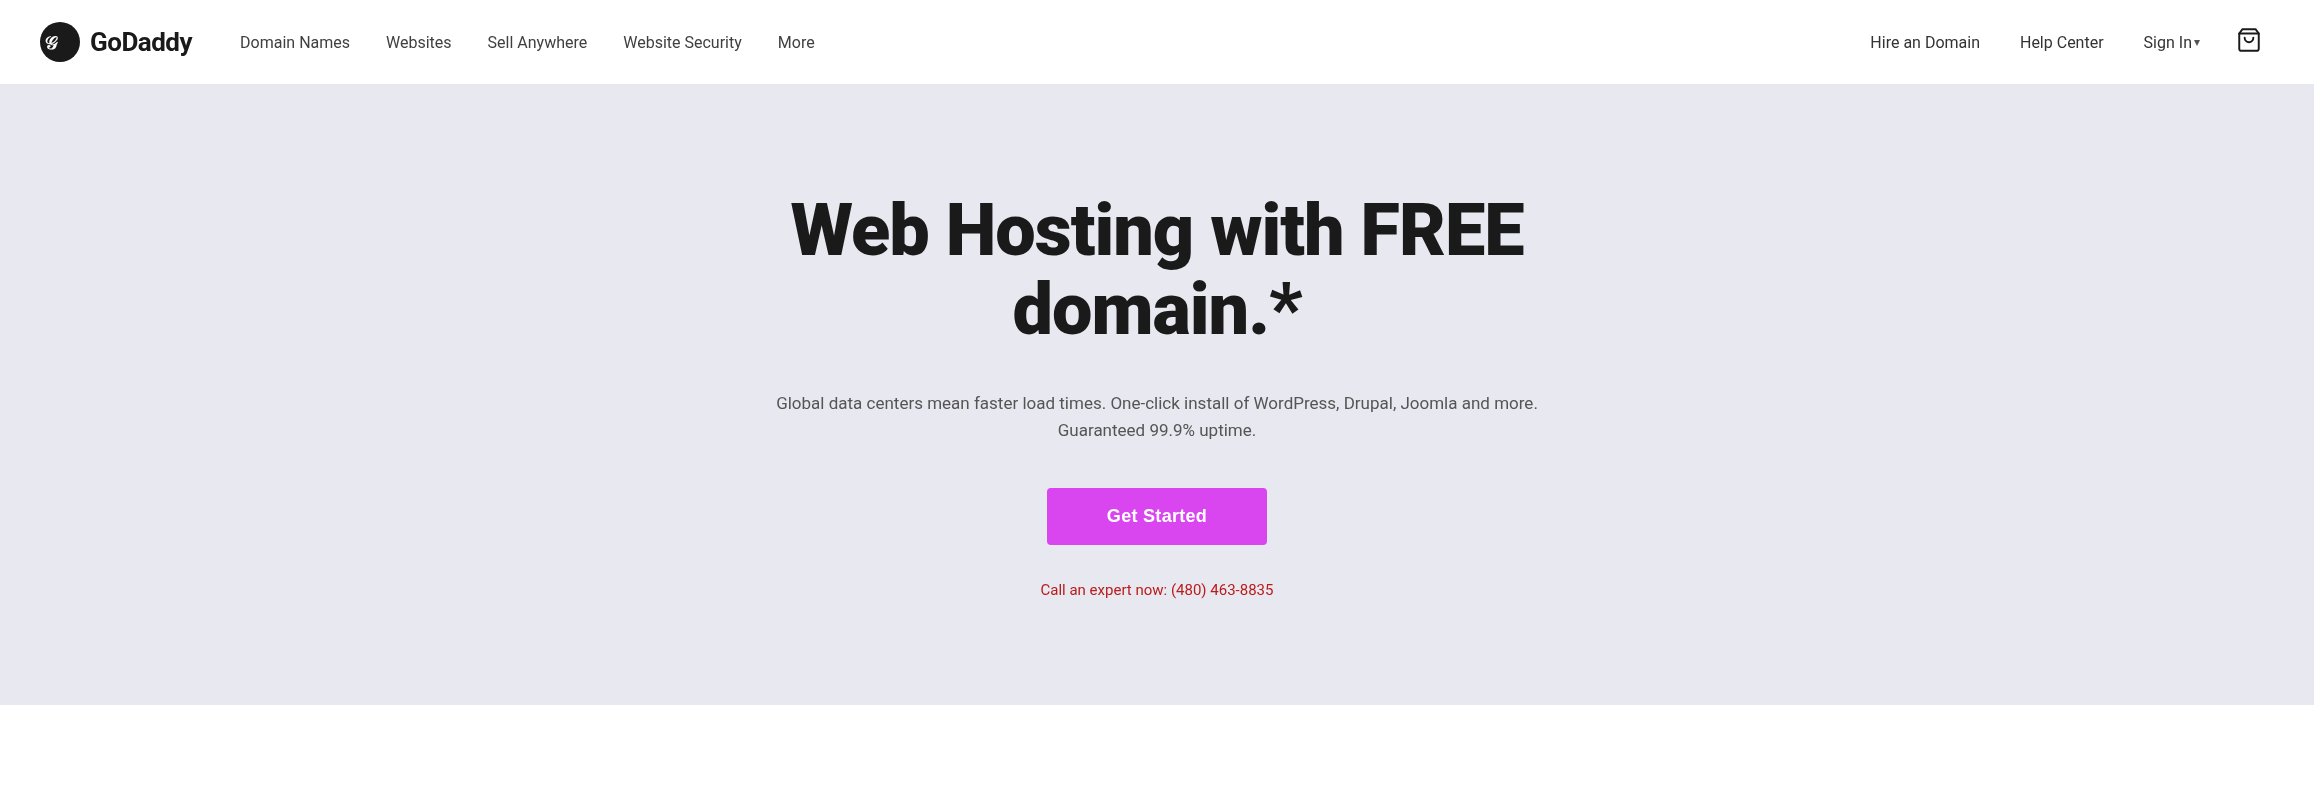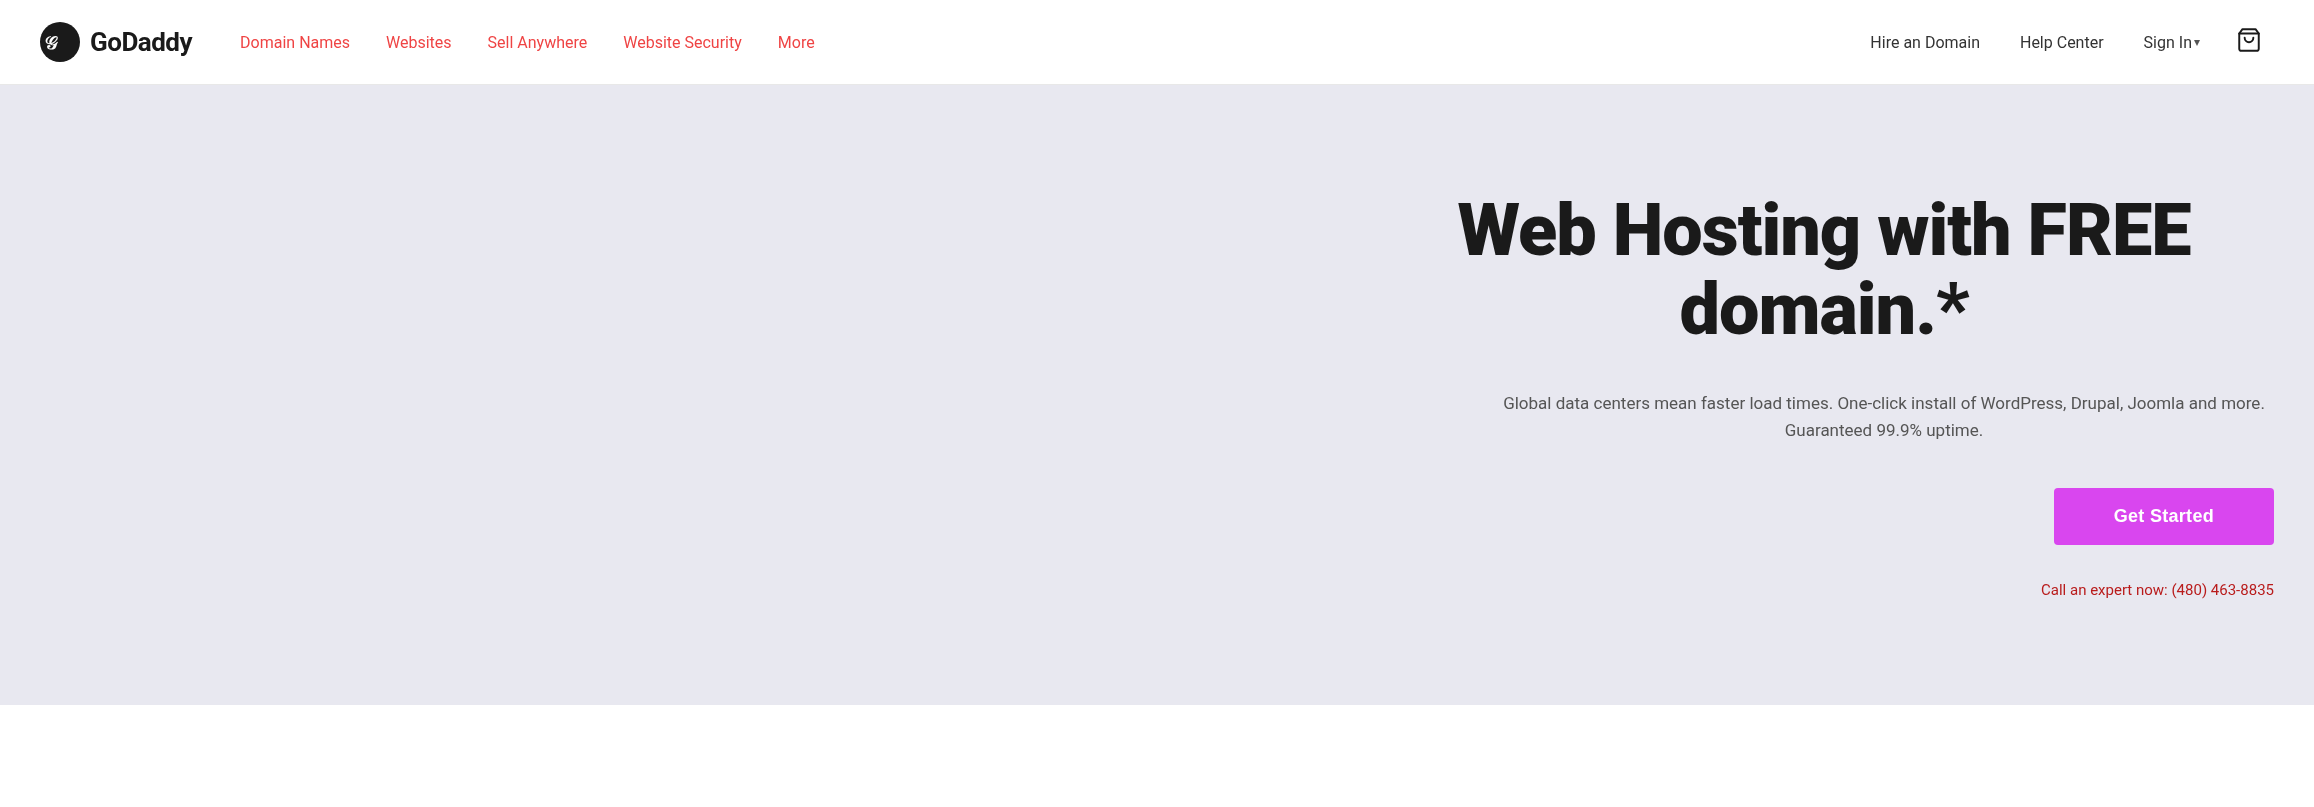--- a/index.html
+++ b/index.html
@@ -49,21 +49,21 @@
 
     .nav-links {
       display: flex;
       align-items: center;
       gap: 4px;
       flex: 1;
     }
 
     .nav-link {
       font-size: 16px;
-      color: #ef4444;
+      color: #404040;
       text-decoration: none;
       padding: 8px 16px;
       border-radius: 4px;
       white-space: nowrap;
       font-weight: 400;
       cursor: pointer;
       text-align: right;
     }
 
     .nav-right {
@@ -111,21 +111,21 @@
       width: 26px;
       height: 26px;
     }
 
     
     .hero {
       background: #e8e8f0;
       min-height: 620px;
       display: flex;
       flex-direction: column;
-      align-items: flex-end;
+      align-items: center;
       justify-content: center;
       text-align: center;
       padding: 60px 40px;
       gap: 8px;
     }
 
     .hero-title {
       font-size: 72px;
       font-weight: 900;
       color: #1a1a1a;

